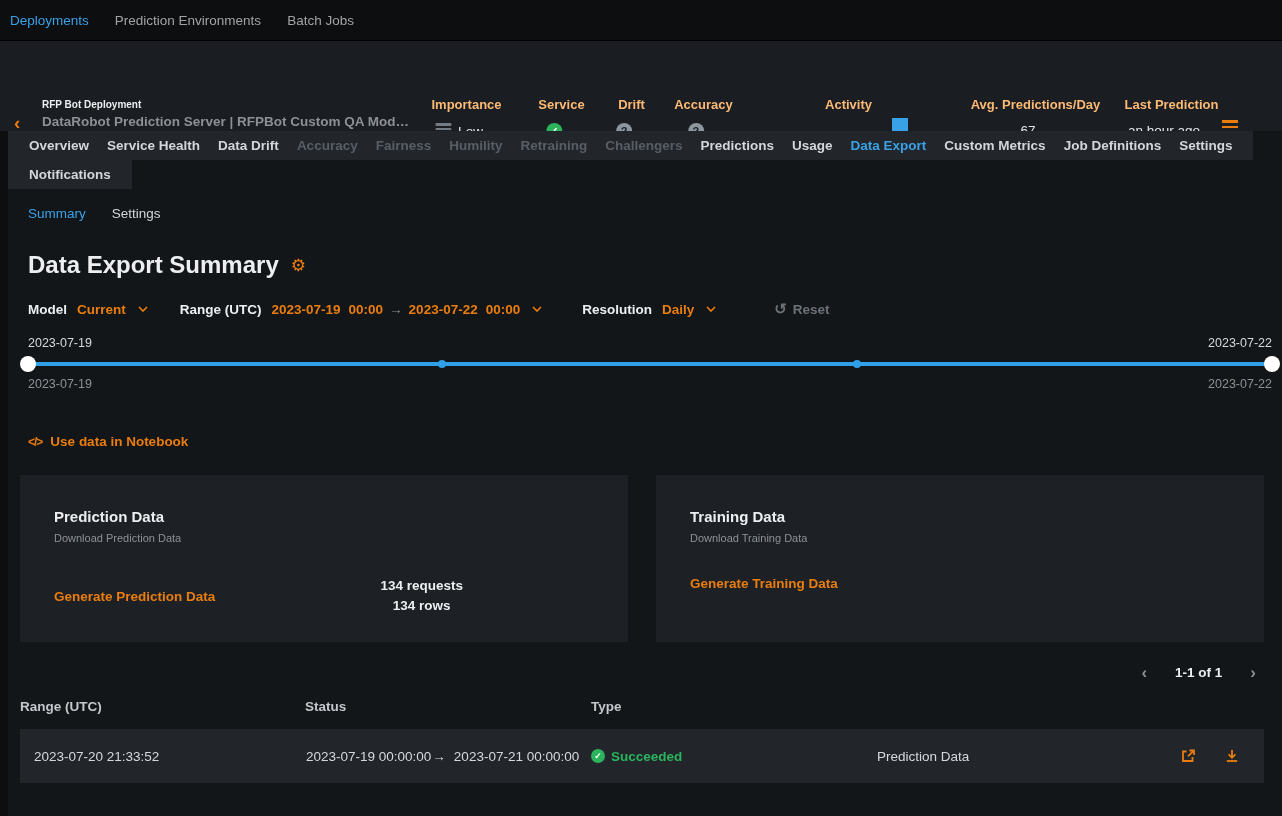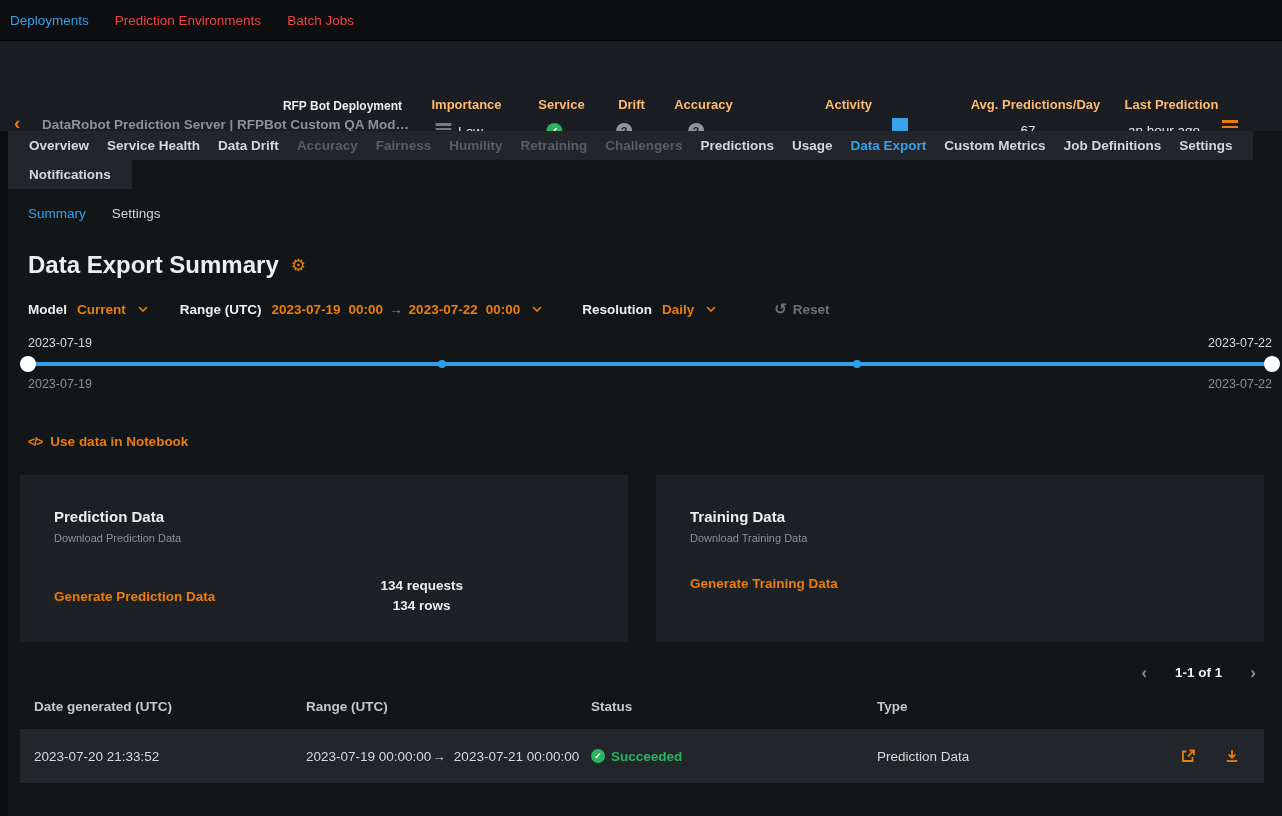--- a/index.html
+++ b/index.html
@@ -9,28 +9,28 @@
     background:#131619; color:#e4e7ea;
     -webkit-font-smoothing:antialiased;
   }
   .app { position:relative; width:1282px; height:816px; }
 
   
   .topnav {
     height:41px; background:#0c0e10; display:flex; align-items:center;
     padding-left:10px; gap:26px; border-bottom:1px solid #000;
   }
-  .topnav .nav-item { font-size:13.5px; color:#ef4444; cursor:pointer; }
+  .topnav .nav-item { font-size:13.5px; color:#a3a3a3; cursor:pointer; }
   .topnav .nav-item.active { color:#39a1e8; }
 
   
   .dep-header { position:relative; height:90px; background:#1a1d21; }
   .back-chevron { position:absolute; left:14px; top:72px; color:#ea7d0e; font-size:19px; font-weight:bold; line-height:1; cursor:pointer; }
   .dep-id { position:absolute; left:42px; top:58px; }
-  .dep-title { font-size:12px; font-weight:bold; color:#eceef0;text-align:right; }
+  .dep-title { font-size:10px; font-weight:bold; color:#eceef0; }
   .dep-subtitle { font-size:13.5px; font-weight:bold; color:#8b9197; margin-top:4px; max-width:360px; white-space:nowrap; }
   .dep-badge {
     display:inline-block; margin-top:6px; padding:2px 8px; border-radius:3px;
     background:#2b3e52; color:#55aef2; font-size:12px; font-weight:bold; letter-spacing:1px;
   }
   .metric { position:absolute; top:56px; transform:translateX(-50%); text-align:center; }
   .metric-label { font-size:13px; font-weight:bold; color:#fdba74; white-space:nowrap;margin-left:15px; }
   .metric-value { margin-top:11px; font-size:13.5px; color:#e4e7ea; display:flex; align-items:center; justify-content:center; gap:7px; }
   .imp-icon { display:inline-flex; flex-direction:column; gap:2px; }
   .imp-icon span { width:16px; height:2.5px; background:#767c83; border-radius:1px; }
@@ -338,21 +338,20 @@
       </div>
 
       <div class="pagination">
         <span class="page-chev">‹</span>
         <span class="page-count">1-1 of 1</span>
         <span class="page-chev">›</span>
       </div>
 
       <div class="table">
         <div class="thead">
-          <span class="th col1">Date generated (UTC)</span>
           <span class="th col2">Range (UTC)</span>
           <span class="th col3">Status</span>
           <span class="th col4">Type</span>
         </div>
         <div class="trow">
           <span class="td col1">2023-07-20 21:33:52</span>
           <span class="td col2">
             <span>2023-07-19 00:00:00</span>
             <span style="margin:0 8px 0 1px;color:#d6d9dc">→</span>
             <span>2023-07-21 00:00:00</span>

